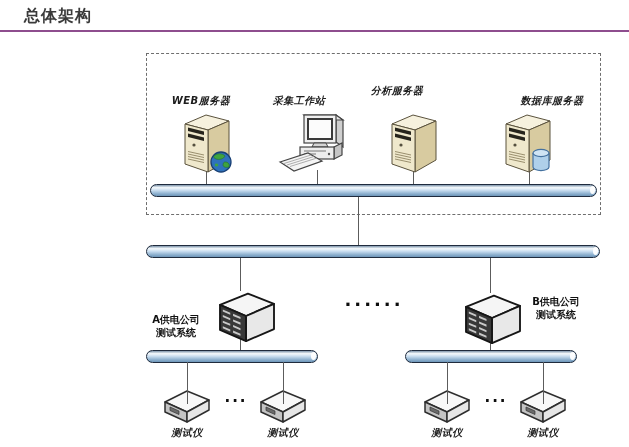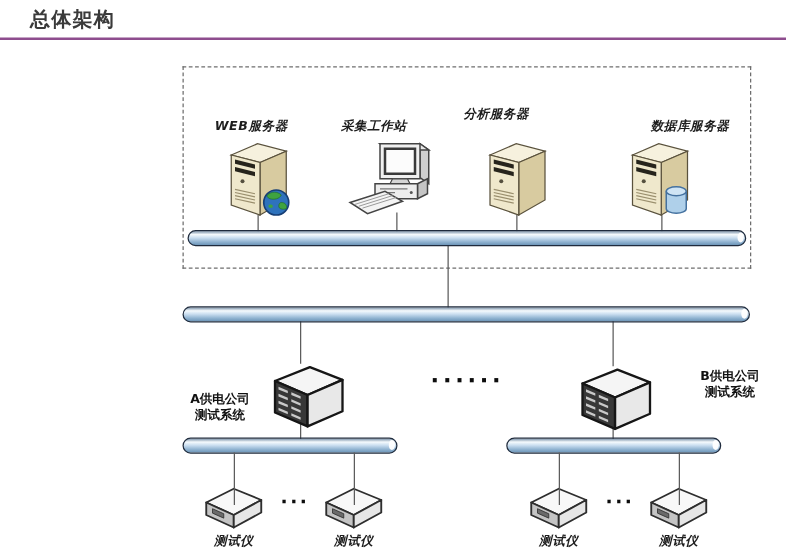--- a/index.html
+++ b/index.html
@@ -178,21 +178,21 @@
       <polygon points="6,22 14,25.4 14,27.6 6,24.2" fill="#c9c9c9"></polygon>
       <polygon points="6,28 14,31.4 14,33.6 6,30.2" fill="#c9c9c9"></polygon>
       <polygon points="6,34 14,37.4 14,39.6 6,36.2" fill="#c9c9c9"></polygon>
       <polygon points="6,40 14,43.4 14,45.6 6,42.2" fill="#c9c9c9"></polygon>
       <polygon points="17,26.7 25,30.1 25,32.3 17,28.9" fill="#c9c9c9"></polygon>
       <polygon points="17,32.7 25,36.1 25,38.3 17,34.9" fill="#c9c9c9"></polygon>
       <polygon points="17,38.7 25,42.1 25,44.3 17,40.9" fill="#c9c9c9"></polygon>
       <polygon points="17,44.7 25,48.1 25,50.3 17,46.9" fill="#c9c9c9"></polygon>
     </svg>
   </span>
-  <div class="sys-label" style="left:584px; top:295px;">
+  <div class="sys-label" style="left:556px; top:295px;">
     <div>B供电公司</div>
     <div>测试系统</div>
   </div>
   <div class="vline" style="left:490px; top:341px; height:11px;"></div>
 
   <div class="bus" style="left:146px; top:350px; width:172px;"></div>
   <div class="bus" style="left:405px; top:350px; width:172px;"></div>
 
   <span class="icon" style="left:162px; top:386px;">
     <svg width="50" height="40" viewBox="0 0 50 40">

